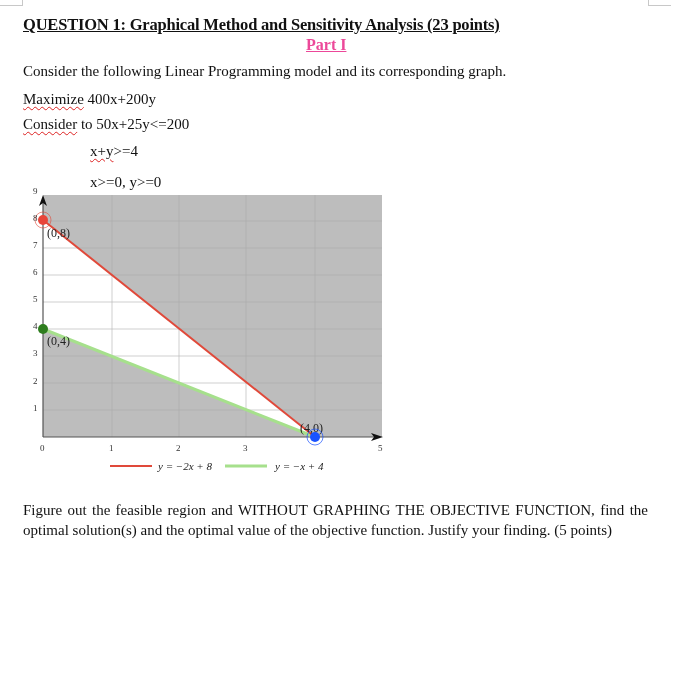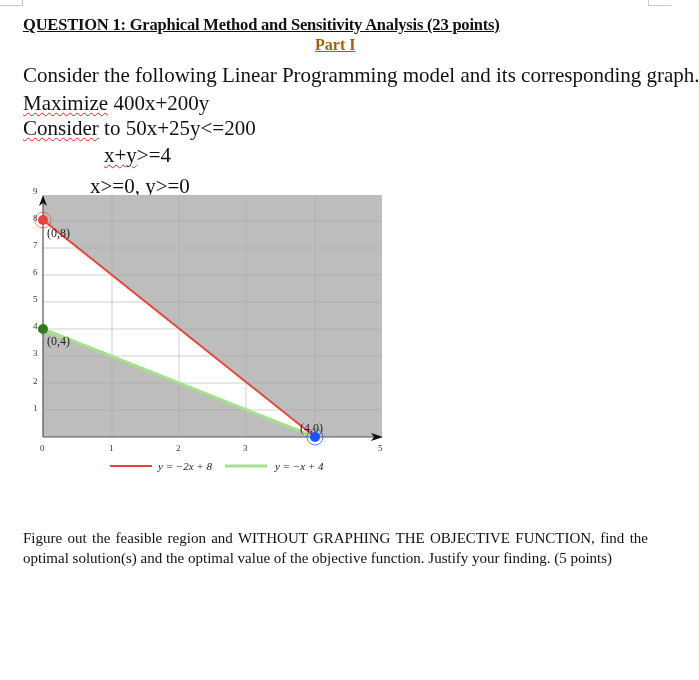--- a/index.html
+++ b/index.html
@@ -3,29 +3,29 @@
 <meta charset="utf-8">
 <style>
   html, body { margin: 0; padding: 0; background: #ffffff; }
   body { width: 699px; height: 680px; position: relative; overflow: hidden;
          font-family: "Liberation Serif", "DejaVu Serif", serif; color: #111; }
   .corner-mark { position: absolute; border-color: #c8c8c8; border-style: solid; }
   .corner-tl { left: 0; top: 0; width: 22px; height: 5px; border-width: 0 1px 1px 0; }
   .corner-tr { right: 0; top: 0; width: 22px; height: 5px; border-width: 0 0 1px 1px; left: 648px; }
   .abs { position: absolute; white-space: nowrap; }
   .title { left: 23px; top: 7px; font-size: 16.5px; font-weight: bold; text-decoration: underline; letter-spacing: -0.2px; margin-top: 8px; }
-  .part { left: 315px; top: 36px; font-size: 16px; font-weight: bold; color: #a16207; text-decoration: underline; }
-  .para { font-size: 21px; }
+  .part { left: 306px; top: 36px; font-size: 16px; font-weight: bold; color: #ec4899; text-decoration: underline; }
+  .para { font-size: 15px; }
   .squiggle { text-decoration: underline wavy #d22; text-decoration-thickness: 1px; text-underline-offset: 2px; }
   .p1 { left: 23px; top: 63px; }
   .p2 { left: 23px; top: 91px; }
   .p3 { left: 23px; top: 116px; }
-  .p4 { left: 104px; top: 143px; }
+  .p4 { left: 90px; top: 143px; }
   .p5 { left: 90px; top: 174px; }
-  .bottom-para { position: absolute; left: 23px; top: 500px; width: 625px; font-size: 15px; line-height: 20px; text-align: justify; margin-top: 28px; }
+  .bottom-para { position: absolute; left: 23px; top: 500px; width: 625px; font-size: 15px; line-height: 20px; text-align: justify; }
   .chart { position: absolute; left: 0; top: 180px; }
   .tick { font-family: "Liberation Serif", serif; font-size: 9px; fill: #333; }
   .pt-label { font-family: "Liberation Serif", serif; font-size: 12px; fill: #222; }
   .legend { font-family: "Liberation Serif", serif; font-size: 11px; fill: #222; font-style: italic; }
 </style>
 </head>
 <body>
 
 <div class="corner-mark corner-tl"></div>
 <div class="corner-mark corner-tr"></div>

